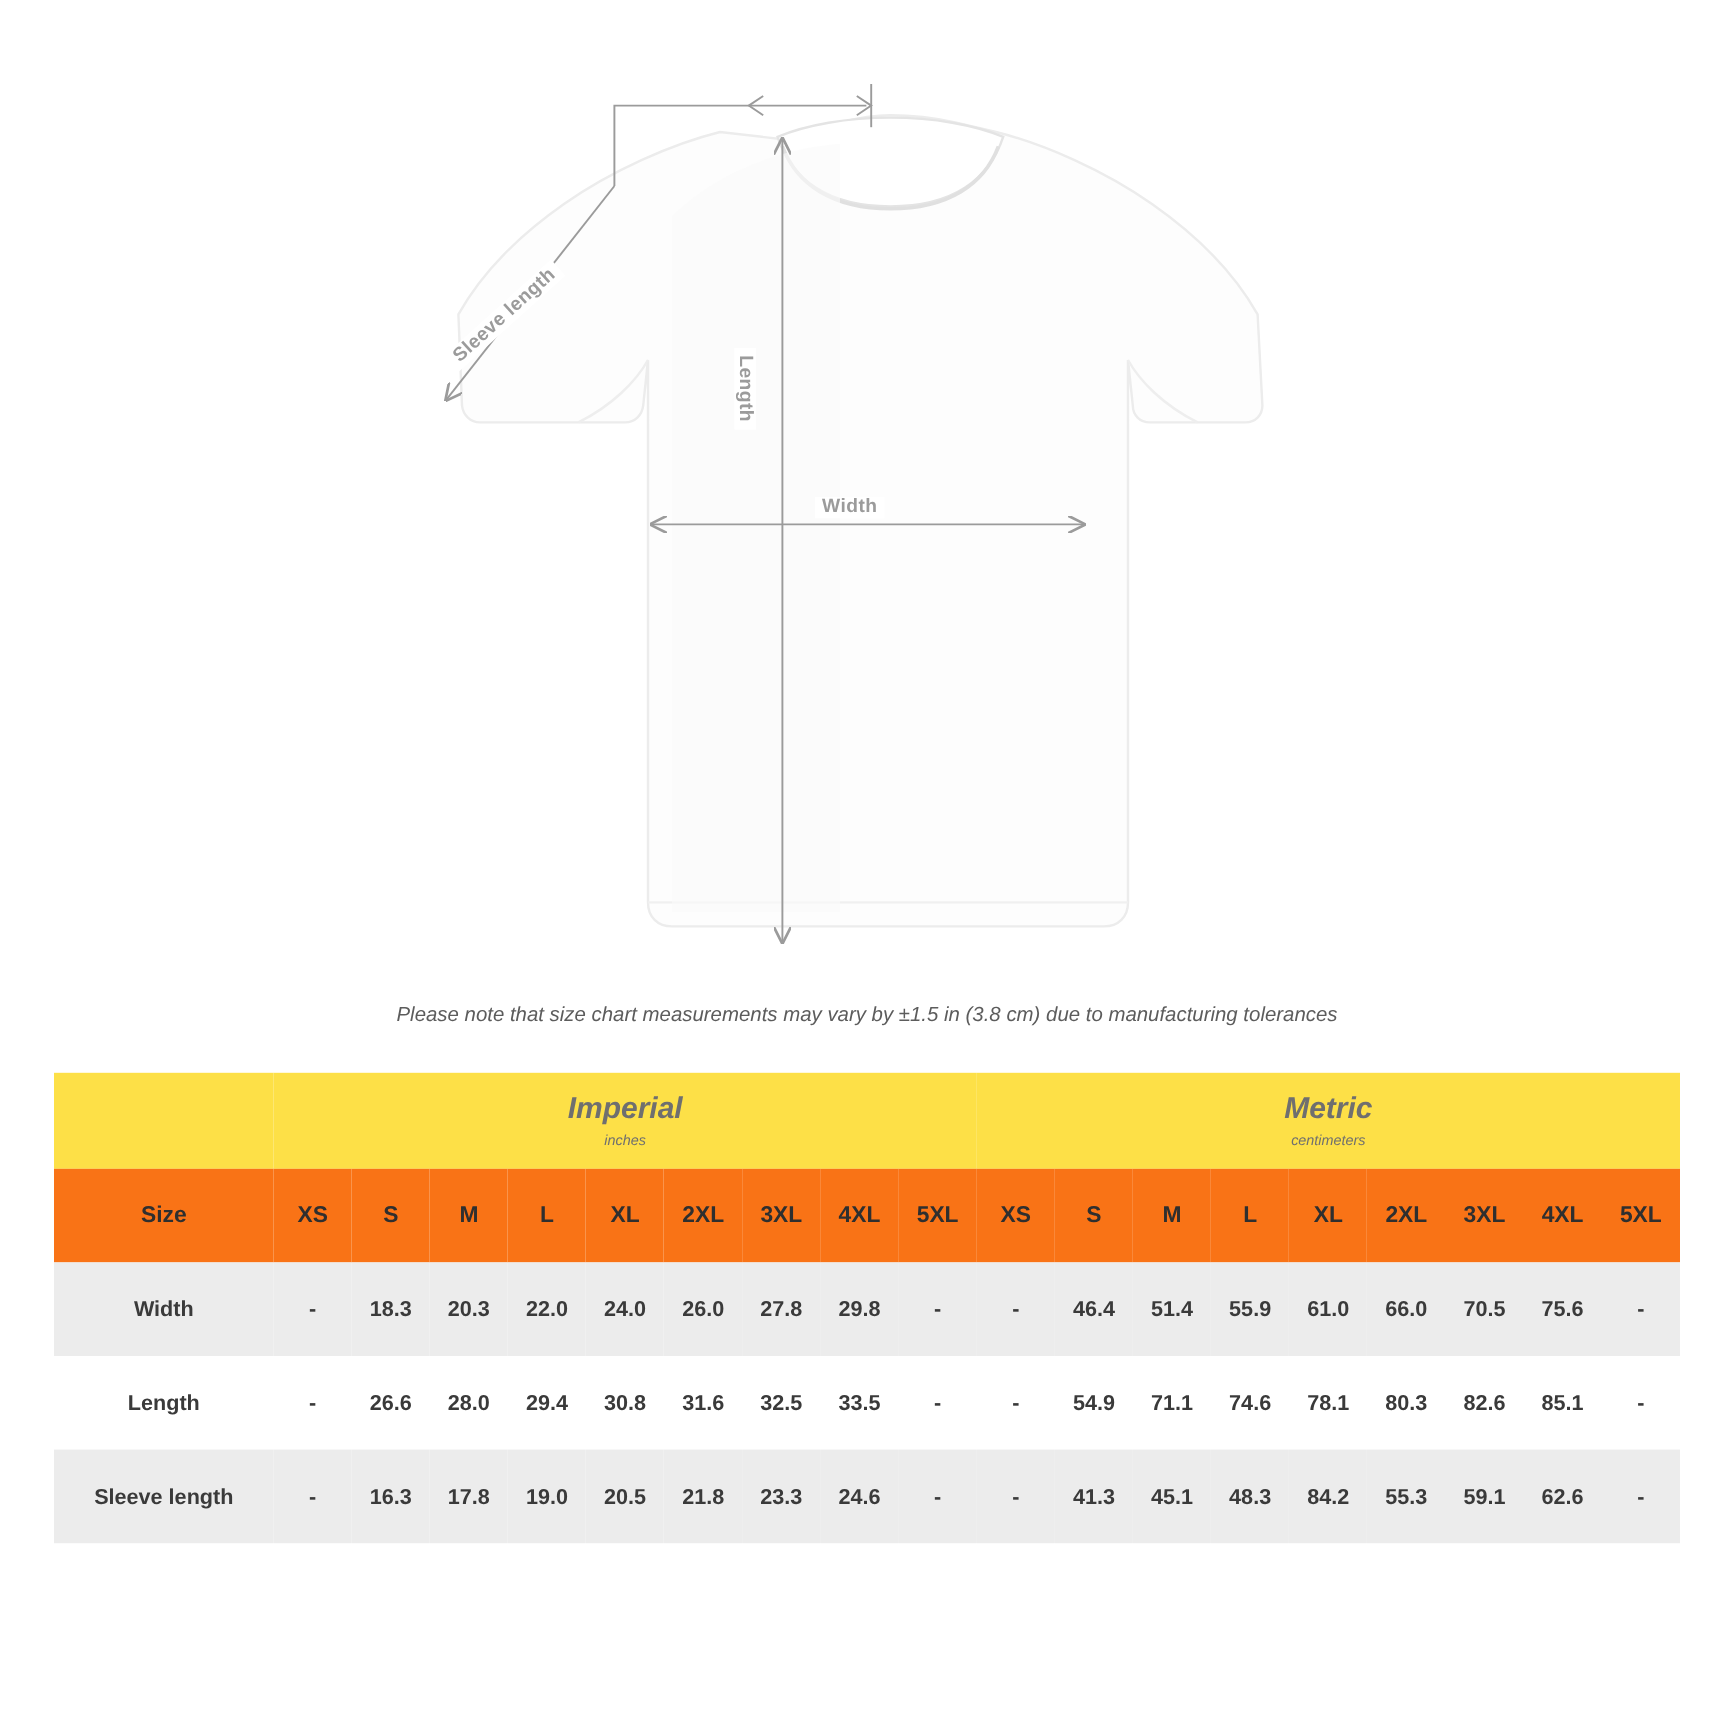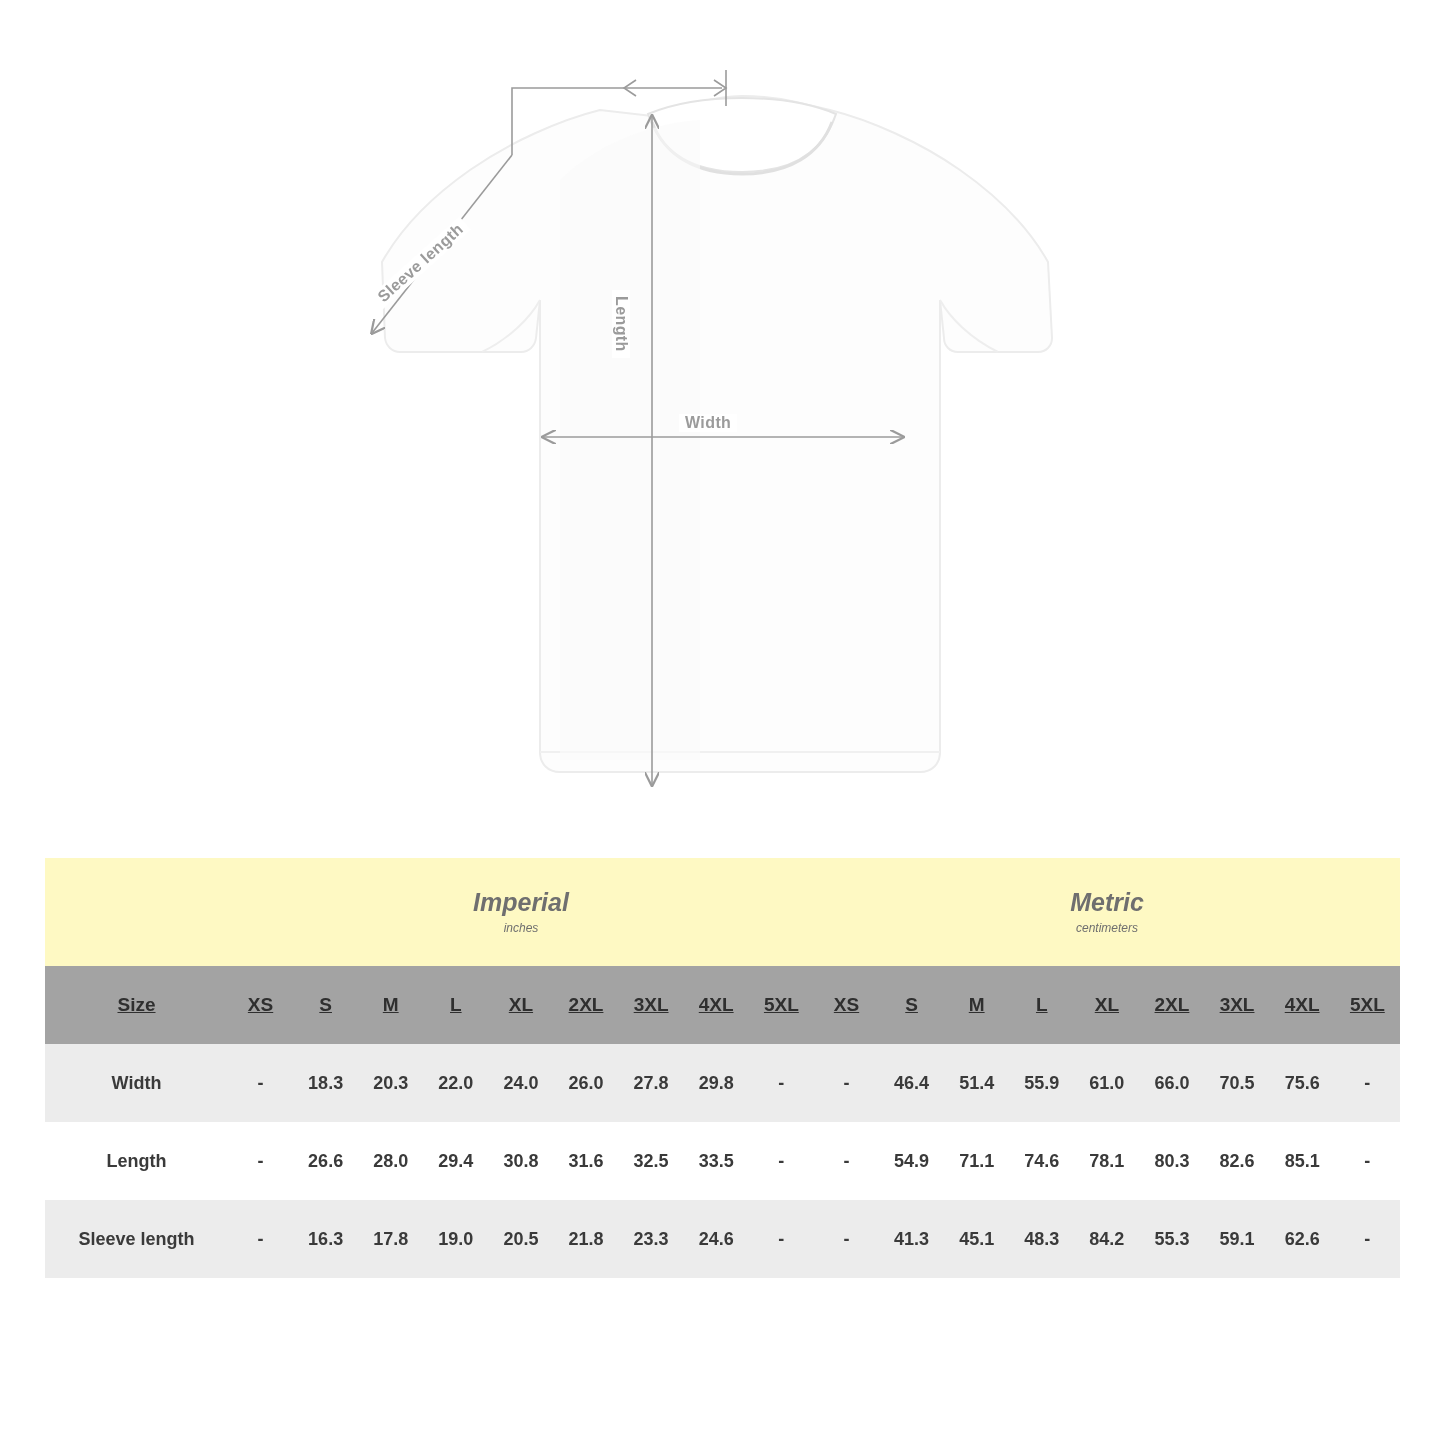--- a/index.html
+++ b/index.html
@@ -99,42 +99,41 @@
     color: #3a3a3a;
     padding: 0;
     height: 78px;
     vertical-align: middle;
     border: none;
   }
   col.label-col { width: 183px; }
   col.data-col  { width: 65.1px; }
 
   tr.unit-row th {
-    background: #fef9c3;
-    height: 108px;
+    background: #fde047;
+    height: 80px;
   }
   .unit-system {
     font-size: 25px;
     font-style: italic;
     font-weight: bold;
     color: #6f6f6f;
     line-height: 1.25;
   }
   .unit-sub {
     font-size: 12px;
     font-style: italic;
     font-weight: normal;
     color: #6f6f6f;
     line-height: 1.5;
   }
   tr.head-row td {
-    background: #a3a3a3;
+    background: #f97316;
     font-size: 19px;
     color: #2f2f2f;
-    text-decoration: underline;
   }
   tr.head-row td.rowlabel {
     font-size: 19px;
   }
   tr.band td {
     background: #ececec;
   }
   tr.plain td {
     background: #ffffff;
   }
@@ -214,20 +213,21 @@
 
       <line x1="726" y1="70" x2="726" y2="106" stroke="#9b9b9b" stroke-width="1.6"></line>
       <polyline points="714,80 726,88 714,96" fill="none" stroke="#9b9b9b" stroke-width="1.6"></polyline>
     </svg>
 
     <div class="dim-label width-label">Width</div>
     <div class="dim-label length-label">Length</div>
     <div class="dim-label sleeve-label">Sleeve length</div>
   </div>
 
+  <p class="chart-note">Please note that size chart measurements may vary by ±1.5 in (3.8 cm) due to manufacturing tolerances</p>
 
   <div class="table-wrap">
     <table class="size-table">
       <colgroup>
         <col class="label-col">
         <col class="data-col">
           <col class="data-col">
           <col class="data-col">
           <col class="data-col">
           <col class="data-col">

